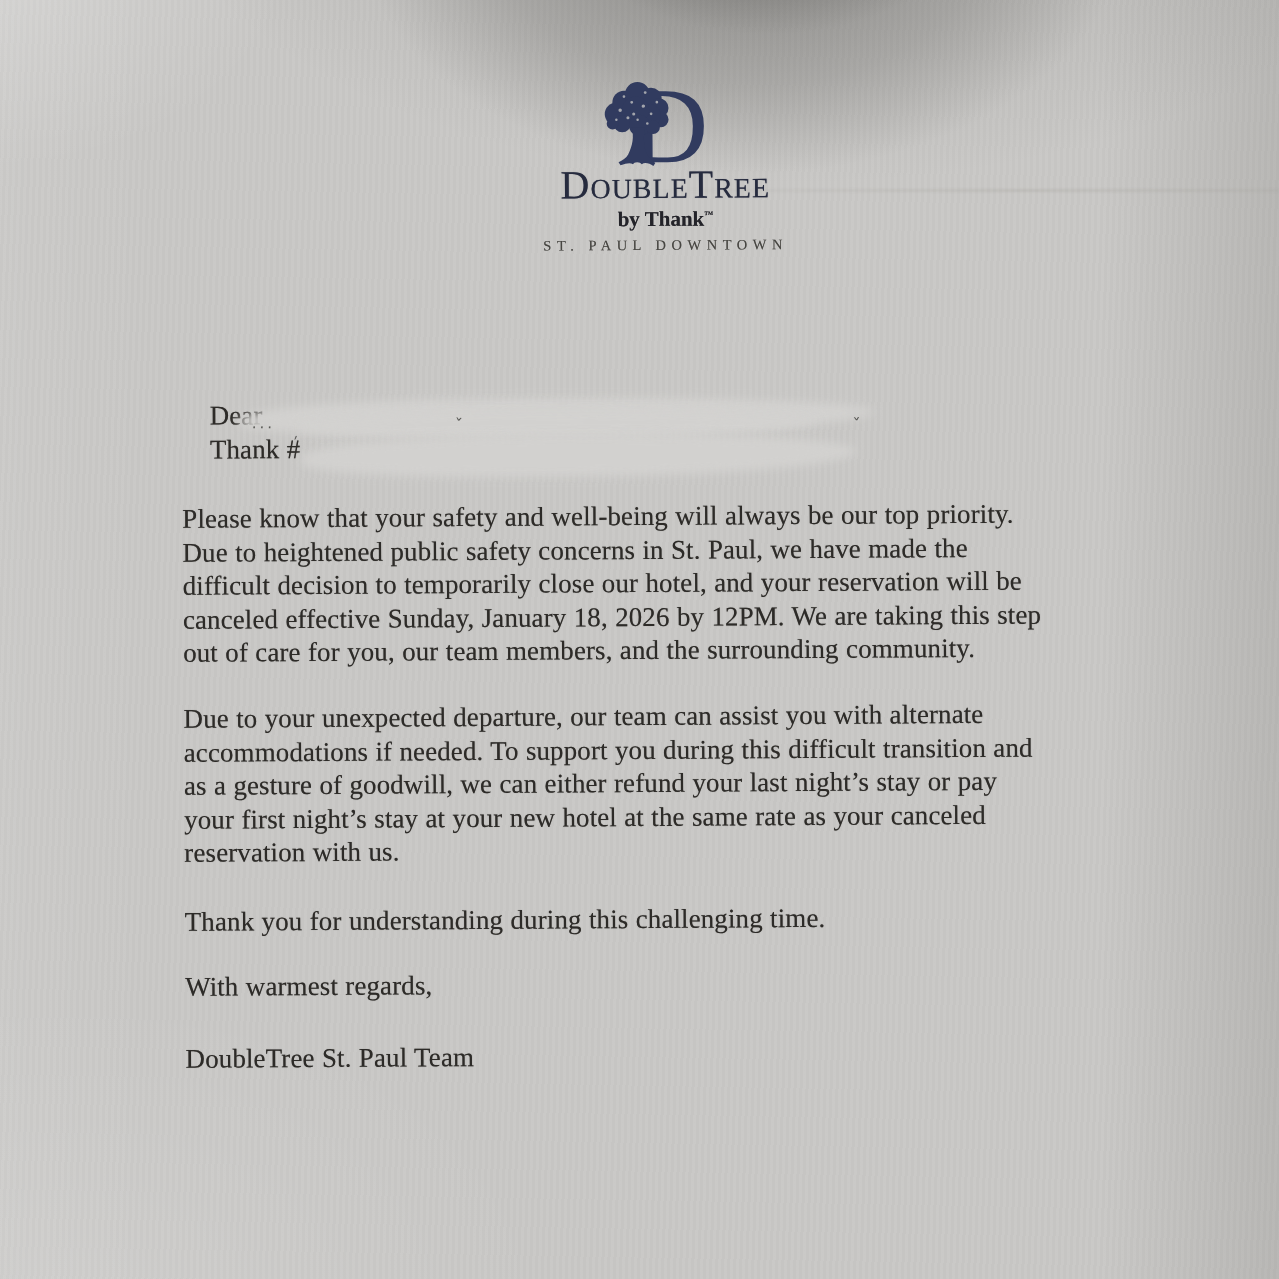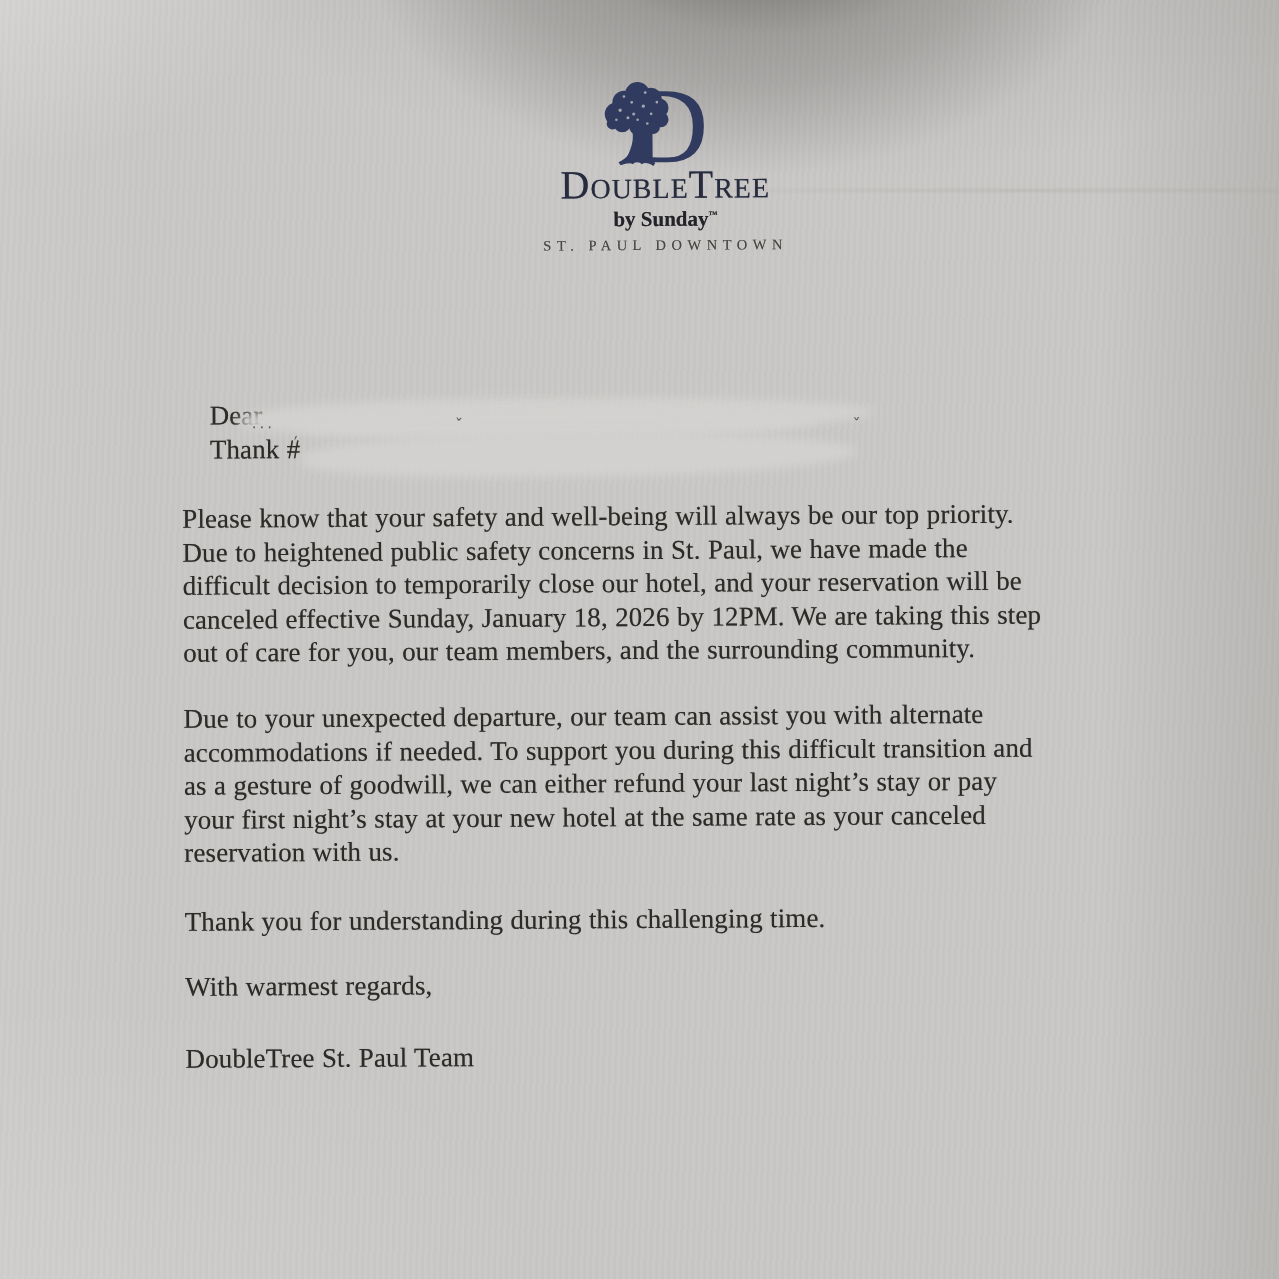--- a/index.html
+++ b/index.html
@@ -199,21 +199,21 @@
           <circle cx="22" cy="20" r="1.4"></circle>
           <circle cx="44" cy="16" r="1.5"></circle>
           <circle cx="56" cy="26" r="1.4"></circle>
           <circle cx="14" cy="44" r="1.3"></circle>
           <circle cx="32" cy="38" r="1.6"></circle>
         </g>
       </svg>
     </div>
 
     <div class="brand-name">DoubleTree</div>
-    <div class="brand-byline"><span>by Sunday</span><span class="tm">™</span></div>
+    <div class="brand-byline"><span>by Thank</span><span class="tm">™</span></div>
     <div class="brand-location">ST. PAUL DOWNTOWN</div>
 
     <div class="textblock salutation">
       <div>Dear</div>
       <div>Thank #</div>
     </div>
 
     <div class="redaction redact-name"></div>
     <div class="redaction redact-name-2"></div>
     <div class="redaction redact-room"></div>

